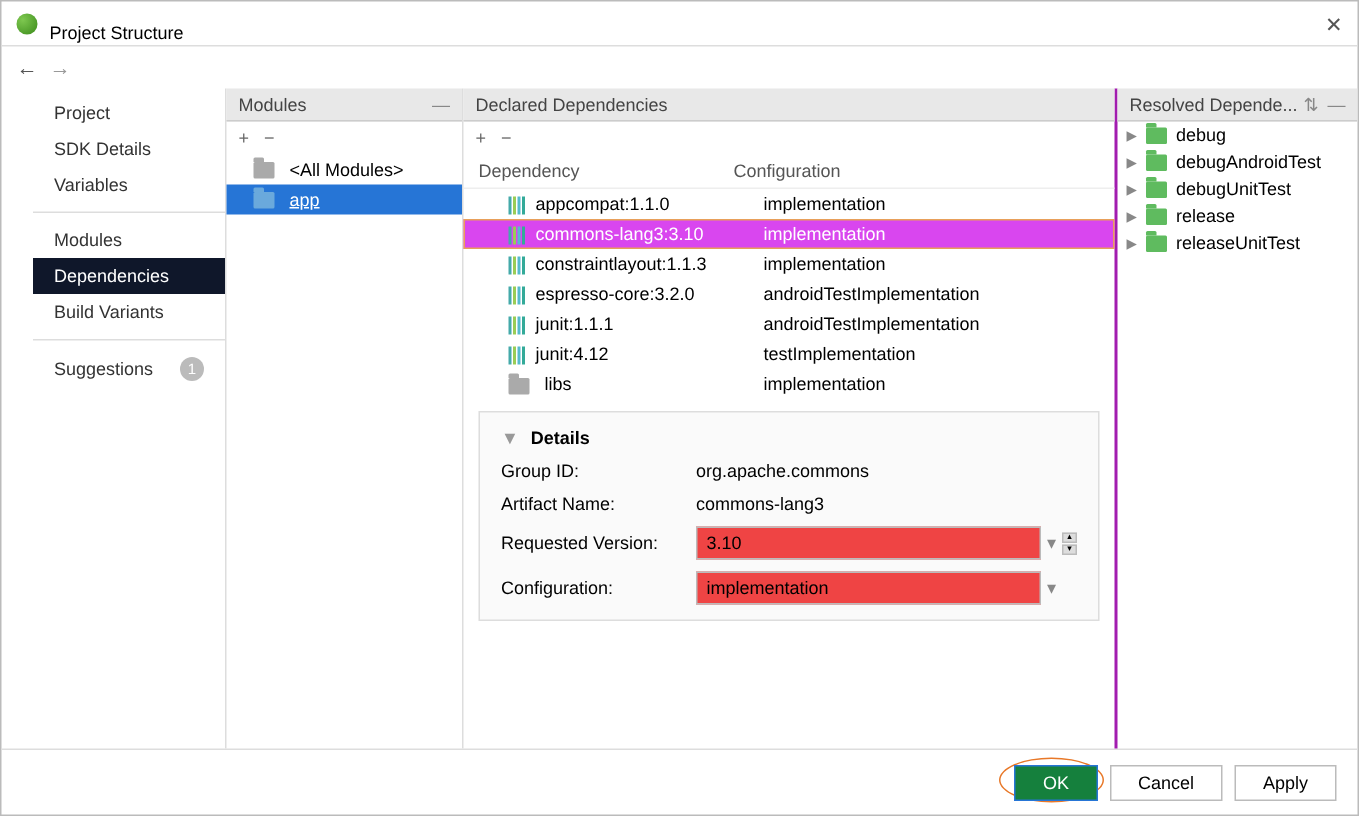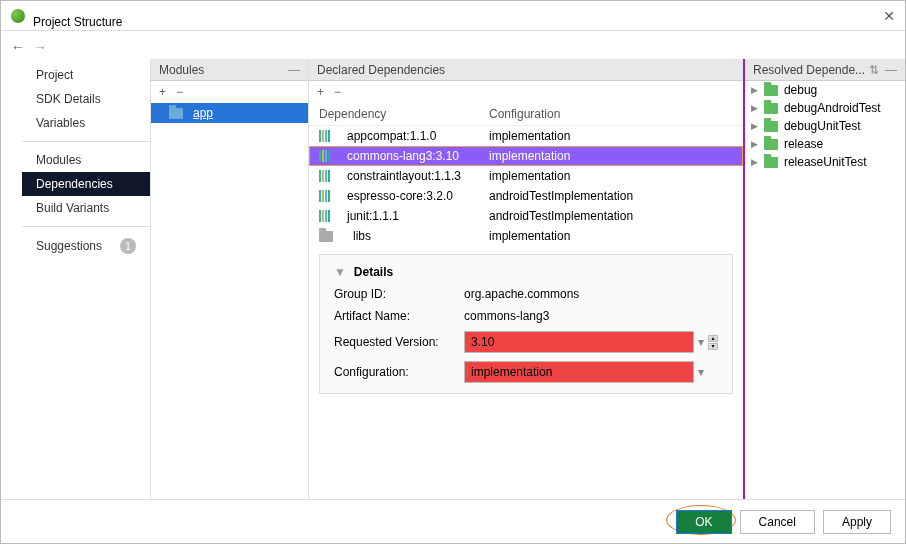--- a/index.html
+++ b/index.html
@@ -27,23 +27,23 @@
 .folder-icon { width:14px; height:11px; background:#6aa9dc; border-radius:1px; display:inline-block; position:relative; margin-right: 4px;}
 .folder-icon::before{content:"";position:absolute;top:-3px;left:0;width:7px;height:3px;background:#6aa9dc;border-radius:1px 1px 0 0;}
 .folder-icon.gray{background:#aaa;}
 .folder-icon.gray::before{background:#aaa;}
 .green-folder{width:14px;height:11px;background:#5fbb5f;display:inline-block;position:relative;border-radius:1px;}
 .green-folder::before{content:"";position:absolute;top:-3px;left:0;width:7px;height:3px;background:#5fbb5f;border-radius:1px 1px 0 0;}
 .panel-deps { flex: 1; border-right:2px solid #a21caf; display:flex; flex-direction:column;}
 .dep-header-row { display:flex; padding: 4px 10px; color:#555; border-bottom:1px solid #eee; }
 .dep-header-row > div:first-child { width:170px; }
 .dep-list .dep-row { display:flex; padding:3px 10px; align-items:center; cursor:default;}
-.dep-list .dep-row.selected { background:#8b5cf6; color:#fff; }
+.dep-list .dep-row.selected { background:#d946ef; color:#fff; }
 .dep-list .dep-row.outlined { outline:1px solid #e8a05a; outline-offset:-1px;}
-.dep-row .dep-name { width:170px; display:flex; align-items:center; gap:16px;}
+.dep-row .dep-name { width:170px; display:flex; align-items:flex-end; gap:6px;margin-left:20px;}
 .lib-icon { display:inline-flex; gap:1px; width:12px;}
 .lib-icon span{width:2px;height:12px;display:inline-block;}
 .lib-icon .b1{background:#4aa;}
 .lib-icon .b2{background:#9c5;}
 .lib-icon .b3{background:#5bc;}
 .lib-icon .b4{background:#3a9;}
 .details-panel { margin:8px 10px; border:1px solid #ddd; padding:10px 14px; background:#fafafa;}
 .details-panel .dp-title{font-weight:bold; margin-bottom:8px; display:flex; align-items:center; gap:8px;}
 .dp-title .tri{color:#999;}
 .dp-grid{display:grid; grid-template-columns:120px 1fr; row-gap:8px; column-gap:10px; align-items:center;}
@@ -96,20 +96,24 @@
   <div class="panel panel-modules">
     <div class="panel-header">
       <span>Modules</span>
       <span class="dash">—</span>
     </div>
     <div class="panel-tools">
       <span>+</span>
       <span>−</span>
     </div>
     <div class="module-list">
+      <div class="mod-item">
+        <span class="folder-icon gray"></span>
+        <span>&lt;All Modules&gt;</span>
+      </div>
       <div class="mod-item selected">
         <span class="folder-icon"></span>
         <span class="underline-app">app</span>
       </div>
     </div>
   </div>
 
   <div class="panel panel-deps">
     <div class="panel-header">
       <span>Declared Dependencies</span>
@@ -175,20 +179,32 @@
           <div class="dep-name">
             <span class="lib-icon">
               <span class="b1"></span>
               <span class="b2"></span>
               <span class="b3"></span>
               <span class="b4"></span>
             </span>
             <span>junit:1.1.1</span>
           </div>
           <div>androidTestImplementation</div>
+        </div>
+        <div class="dep-row">
+          <div class="dep-name">
+            <span class="lib-icon">
+              <span class="b1"></span>
+              <span class="b2"></span>
+              <span class="b3"></span>
+              <span class="b4"></span>
+            </span>
+            <span>junit:4.12</span>
+          </div>
+          <div>testImplementation</div>
         </div>
         <div class="dep-row">
           <div class="dep-name">
             <span class="folder-icon gray"></span>
             <span>libs</span>
           </div>
           <div>implementation</div>
         </div>
       </div>
 

